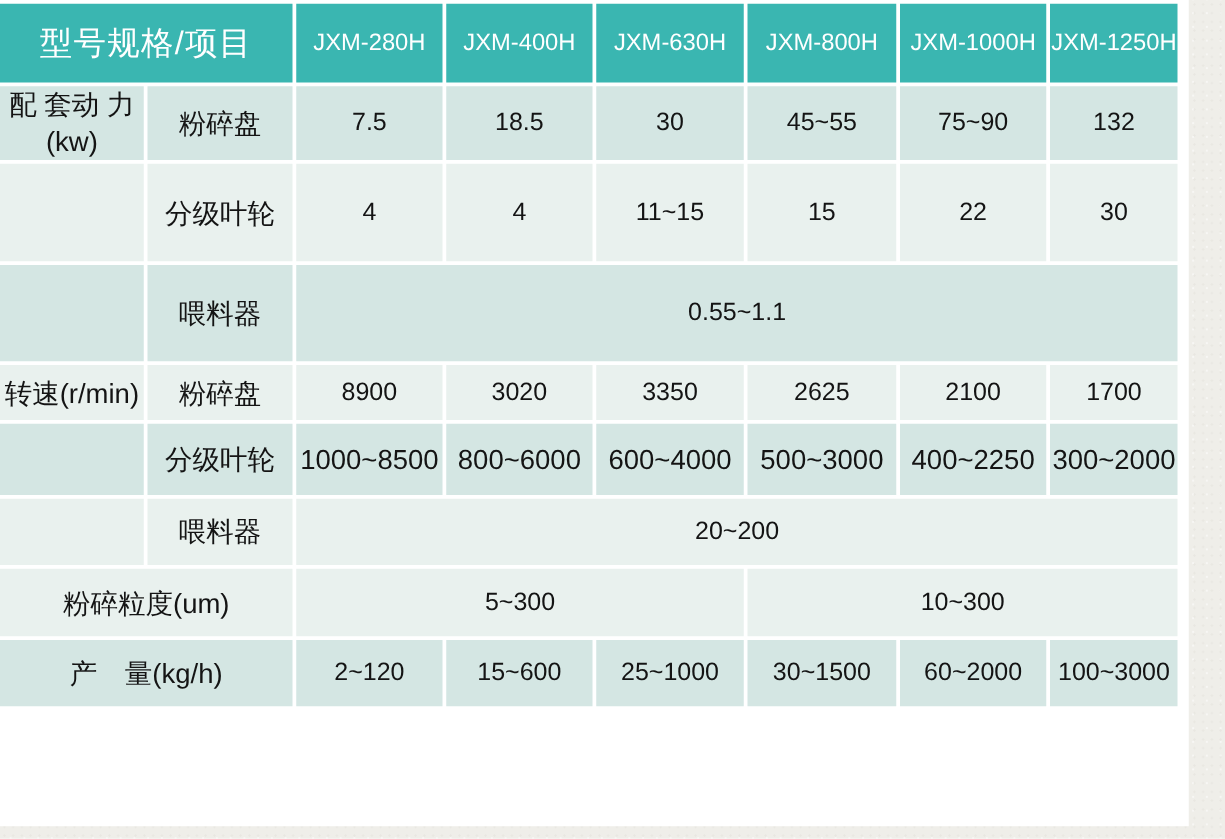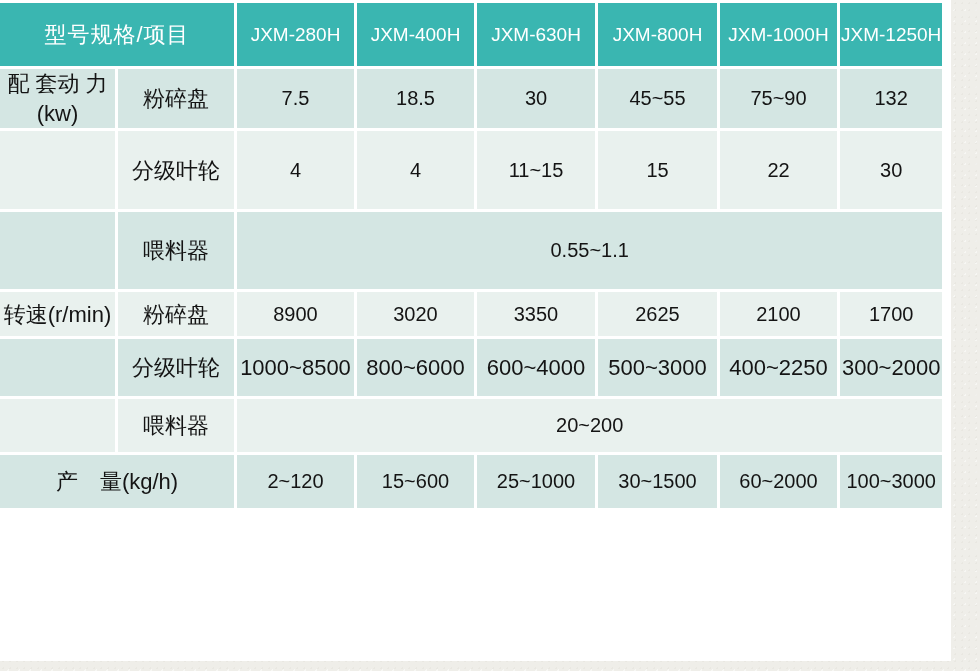--- a/index.html
+++ b/index.html
@@ -35,21 +35,21 @@
   }
   thead th {
     background:#3ab6b1;
     color:#ffffff;
     font-weight:normal;
     font-size:19px;
     white-space:nowrap;
     height:63px;
   }
   thead th.first {
-    font-size:22px;
+    font-size:26px;
     letter-spacing:1px;
   }
   tbody td {
     color:#141414;
     font-size:20px;
     white-space:nowrap;
   }
   tbody td.lbl {
     font-size:22px;
     white-space:normal;
@@ -134,20 +134,25 @@
         <td>600~4000</td>
         <td>500~3000</td>
         <td>400~2250</td>
         <td>300~2000</td>
       </tr>
       <tr class="light" style="height:53px">
         <td class="lbl"></td>
         <td class="lbl">喂料器</td>
         <td colspan="6">20~200</td>
       </tr>
+      <tr class="light" style="height:54px">
+        <td colspan="2" class="lbl">粉碎粒度(um)</td>
+        <td colspan="3">5~300</td>
+        <td colspan="3">10~300</td>
+      </tr>
       <tr class="dark" style="height:53px">
         <td colspan="2" class="lbl">产　量(kg/h)</td>
         <td>2~120</td>
         <td>15~600</td>
         <td>25~1000</td>
         <td>30~1500</td>
         <td>60~2000</td>
         <td>100~3000</td>
       </tr>
     </tbody>

